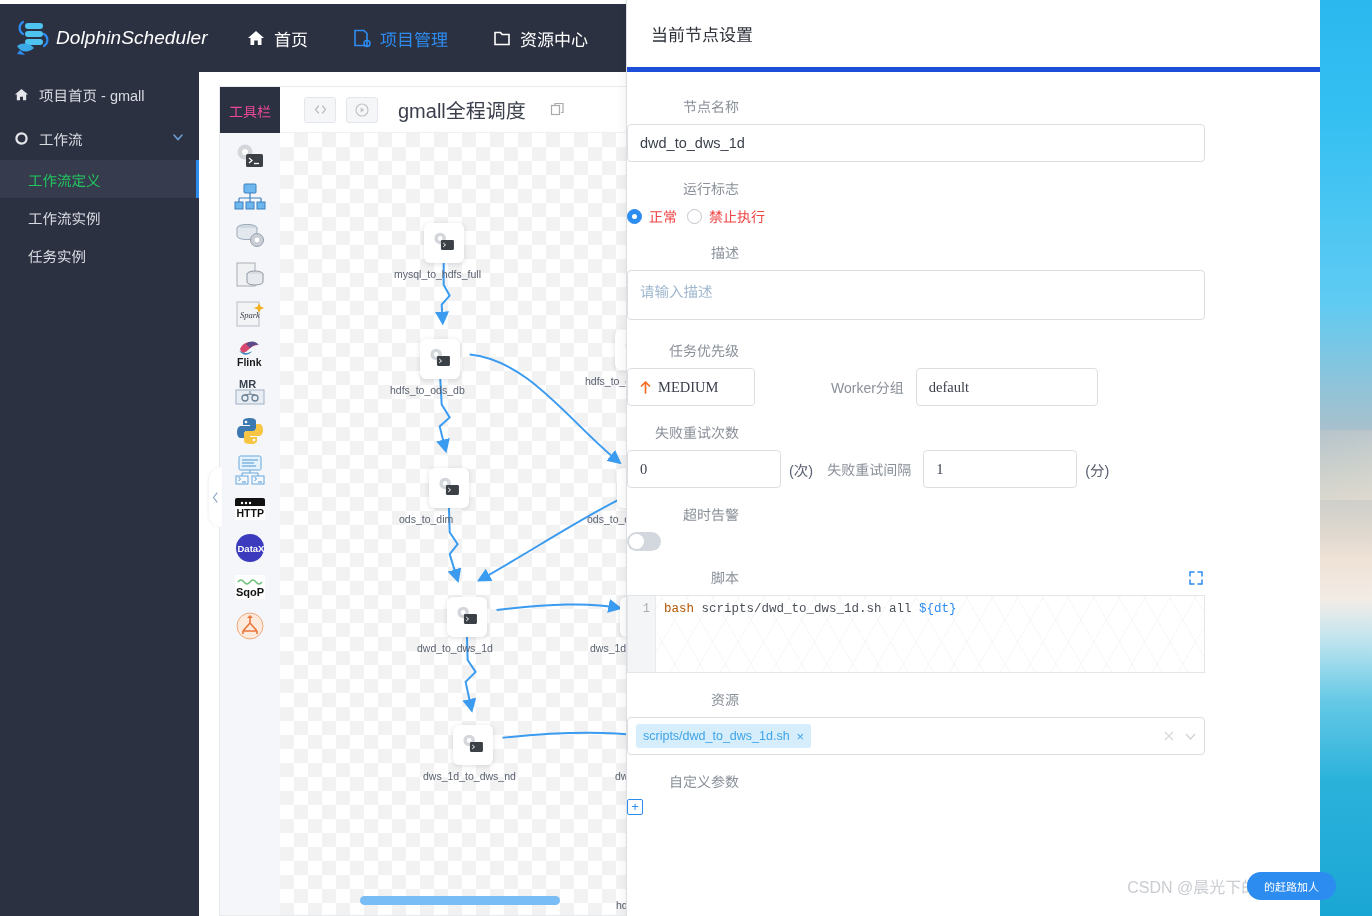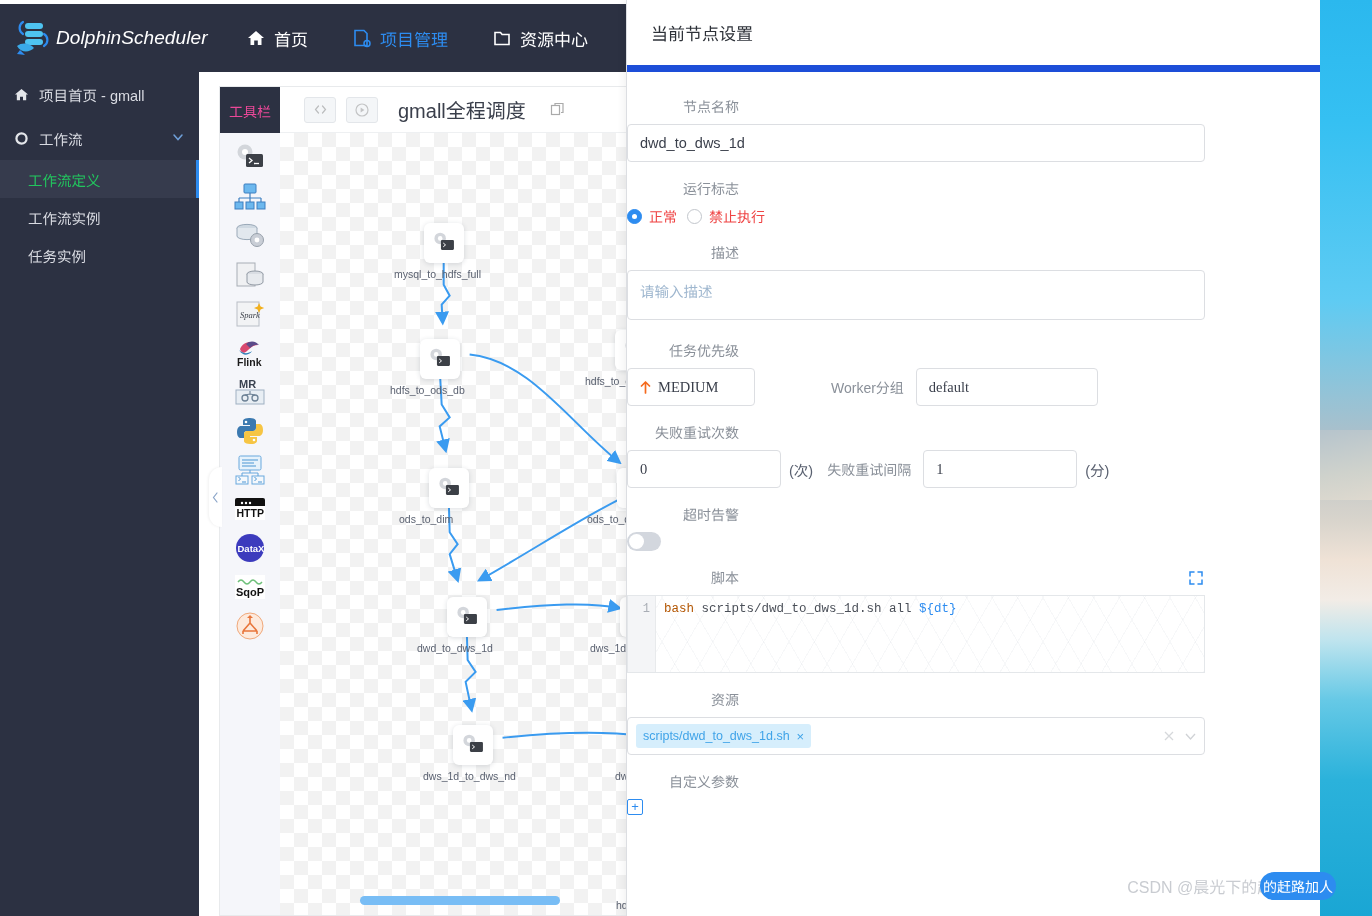--- a/index.html
+++ b/index.html
@@ -142,21 +142,21 @@
   }
 
   
   .panel {
     position: absolute; top: 0; left: 626px; width: 720px; height: 916px;
     background: #fff; border-left: 1px solid #dcdee2;
     box-shadow: -2px 0 8px rgba(0,0,0,.06);
   }
   .panel-head {
     height: 72px; display: flex; align-items: center; padding-left: 24px;
-    border-bottom: 7px solid #1d4ed8; font-size: 17px; color: #2d3138;
+    border-bottom: 5px solid #1d4ed8; font-size: 17px; color: #2d3138;
   }
   .panel-body {
     position: absolute; top: 72px; left: 0; width: 694px; bottom: 0;
     padding: 24px 28px 20px 0; overflow: hidden;
   }
   .fld { margin-bottom: 16px; }
   .lbl {
     display: block; font-size: 14px; color: #8a9099; text-align: right;
     width: 112px; margin-bottom: 8px;
   }
@@ -233,22 +233,22 @@
     cursor: pointer; background: #fff;
   }
 
   
   .watermark {
     position: absolute; right: 40px; bottom: 18px;
     font-size: 16px; color: #c9ccd1; white-space: nowrap; user-select: none;
   }
   .fab {
     position: absolute; right: 36px; bottom: 16px;
-    height: 28px; padding: 0 3px; border-radius: 16px; background: #2d8cf0;
-    color: #fff; font-size: 14px; display: flex; align-items: center;
+    height: 28px; padding: 0 17px; border-radius: 16px; background: #2d8cf0;
+    color: #fff; font-size: 11px; display: flex; align-items: center;
     cursor: pointer; white-space: nowrap;
   }
 </style>
 </head>
 <body>
 
 <div id="root">
 
   <div class="wallpaper">
     <div class="ridge"></div>

